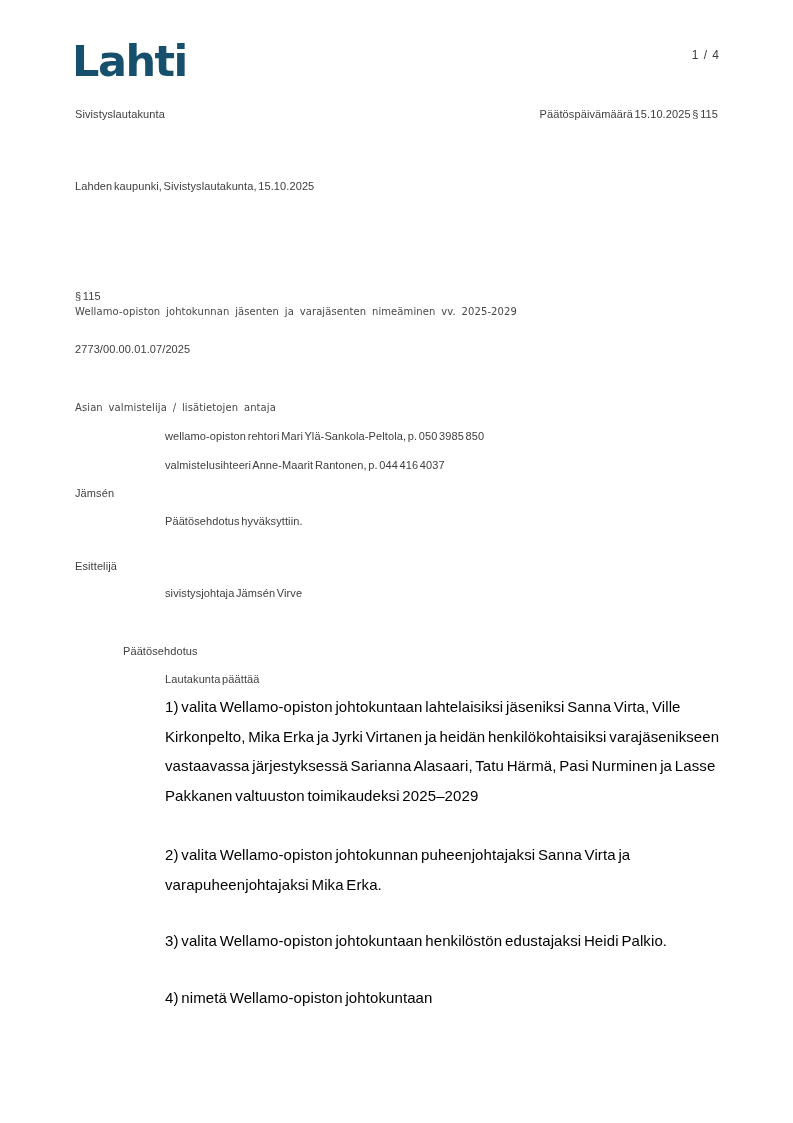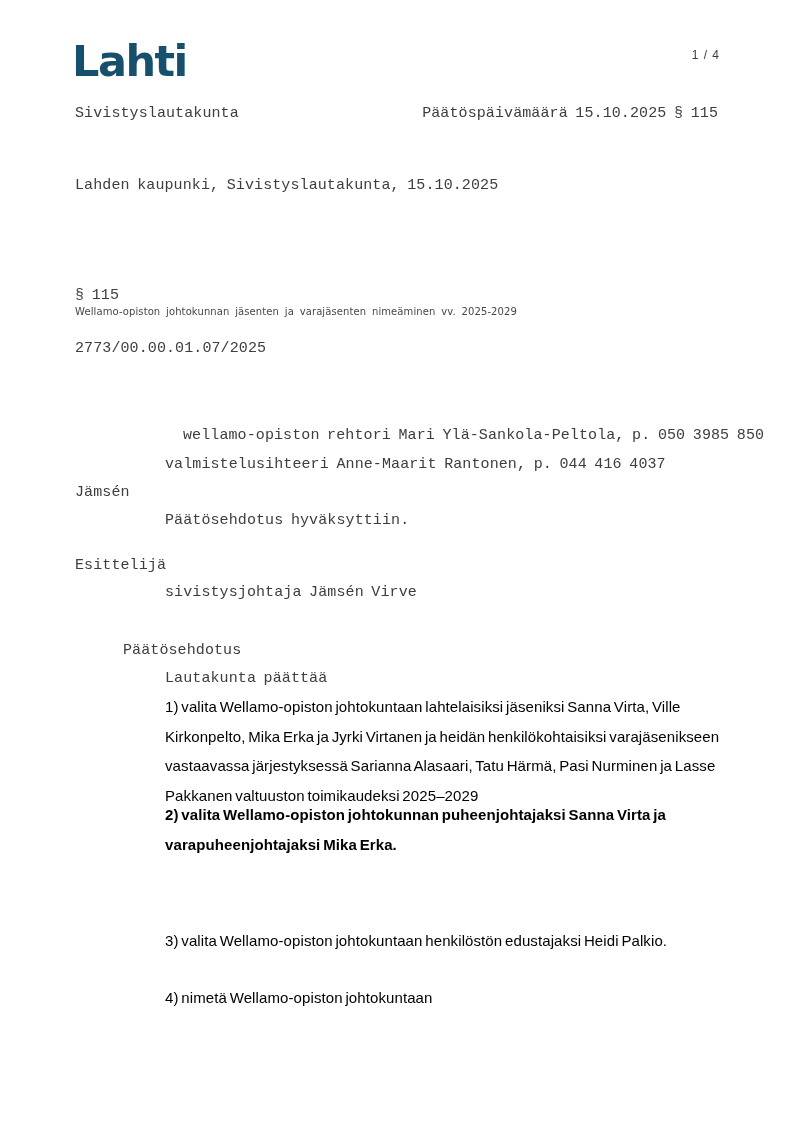--- a/index.html
+++ b/index.html
@@ -32,27 +32,26 @@
   .pageno {
     top: 48px;
     right: 73px;
     font-size: 12px;
     letter-spacing: 1px;
     color: #3d3d3d;
   }
 
   
   .body-text {
-    font-size: 15px;
+    font-size: 11px;
     line-height: 20px;
     word-spacing: -1.5px;
     letter-spacing: 0.1px;
     white-space: nowrap;
     color: #3d3d3d;
-    font-family: Liberation Mono, monospace;
   }
 
   
   .alt-text {
     font-family: "DejaVu Sans", sans-serif;
     font-size: 10px;
     line-height: 20px;
     word-spacing: 2.5px;
     letter-spacing: 0.1px;
     white-space: nowrap;
@@ -83,33 +82,34 @@
   <div class="abs body-text right-align" style="right:75px; top:104px;">Päätöspäivämäärä 15.10.2025 § 115</div>
 
   <div class="abs body-text" style="left:75px; top:176px;">Lahden kaupunki, Sivistyslautakunta, 15.10.2025</div>
 
   <div class="abs body-text" style="left:75px; top:266px;margin-top:20px;">§ 115</div>
 
   <div class="abs alt-text" style="left:75px; top:302px;">Wellamo-opiston johtokunnan jäsenten ja varajäsenten nimeäminen vv. 2025-2029</div>
 
   <div class="abs body-text" style="left:75px; top:339px;">2773/00.00.01.07/2025</div>
 
-  <div class="abs body-text" style="left:183px; top:426px;">wellamo-opiston rehtori Mari Ylä-Sankola-Peltola, p. 050 3985 850</div>
+  <div class="abs alt-text" style="left:75px; top:398px;">Asian valmistelija / lisätietojen antaja</div>
+  <div class="abs body-text" style="left:165px; top:426px;">wellamo-opiston rehtori Mari Ylä-Sankola-Peltola, p. 050 3985 850</div>
   <div class="abs body-text" style="left:165px; top:455px;">valmistelusihteeri Anne-Maarit Rantonen, p. 044 416 4037</div>
 
   <div class="abs body-text" style="left:75px; top:483px;">Jämsén</div>
   <div class="abs body-text" style="left:165px; top:511px;">Päätösehdotus hyväksyttiin.</div>
 
   <div class="abs body-text" style="left:75px; top:556px;">Esittelijä</div>
   <div class="abs body-text" style="left:165px; top:583px;">sivistysjohtaja Jämsén Virve</div>
 
   <div class="abs body-text" style="left:80px; top:641px;margin-left:43px;">Päätösehdotus</div>
   <div class="abs body-text" style="left:165px; top:669px;">Lautakunta päättää</div>
 
   <div class="abs para" style="left:165px; top:692px;">1) valita Wellamo-opiston johtokuntaan lahtelaisiksi jäseniksi Sanna Virta, Ville Kirkonpelto, Mika Erka ja Jyrki Virtanen ja heidän henkilökohtaisiksi varajäsenikseen vastaavassa järjestyksessä Sarianna Alasaari, Tatu Härmä, Pasi Nurminen ja Lasse Pakkanen valtuuston toimikaudeksi 2025–2029</div>
 
-  <div class="abs para" style="left:165px; top:800px;font-weight:bold;">2) valita Wellamo-opiston johtokunnan puheenjohtajaksi Sanna Virta ja varapuheenjohtajaksi Mika Erka.</div>
+  <div class="abs para" style="left:165px; top:840px;">2) valita Wellamo-opiston johtokunnan puheenjohtajaksi Sanna Virta ja varapuheenjohtajaksi Mika Erka.</div>
 
   <div class="abs para" style="left:165px; top:926px;">3) valita Wellamo-opiston johtokuntaan henkilöstön edustajaksi Heidi Palkio.</div>
 
   <div class="abs para" style="left:165px; top:983px;">4) nimetä Wellamo-opiston johtokuntaan</div>
 
 </div>
 
 </body></html>

